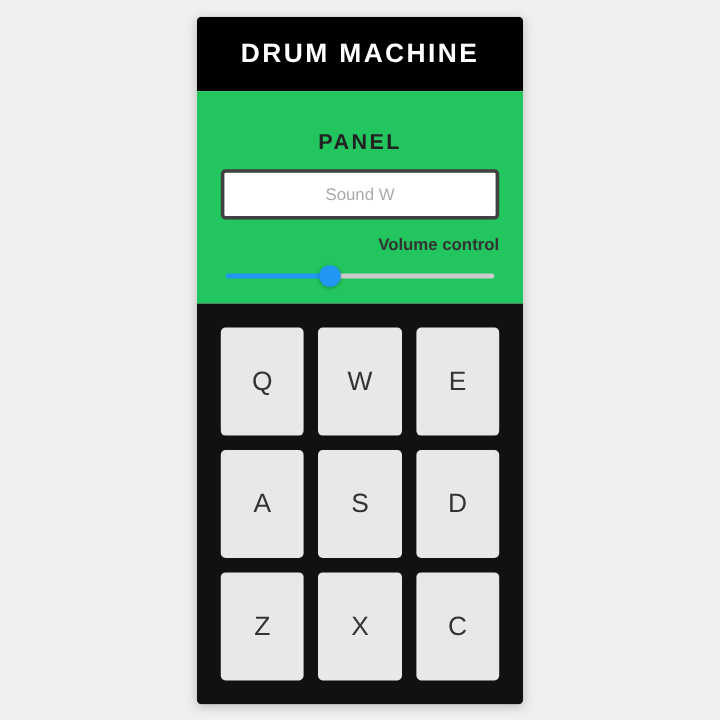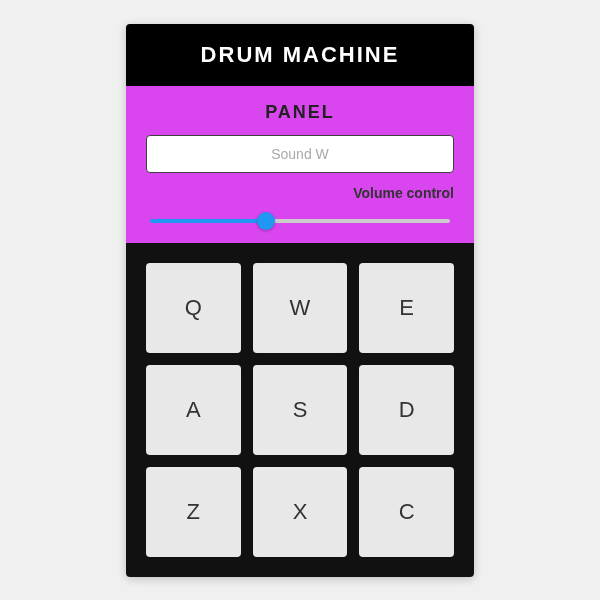--- a/index.html
+++ b/index.html
@@ -12,21 +12,21 @@
       width: 600px;
       height: 600px;
       display: flex;
       justify-content: center;
       align-items: center;
       background: #f0f0f0;
       font-family: Arial, sans-serif;
     }
 
     .app-container {
-      width: 348px;
+      width: 272px;
       background: #f5f5f5;
       border-radius: 4px;
       overflow: hidden;
       box-shadow: 0 2px 10px rgba(0,0,0,0.2);
     }
 
     .header {
       background: #000;
       color: #fff;
       text-align: center;
@@ -34,36 +34,36 @@
     }
 
     .header-title {
       font-size: 22px;
       font-weight: bold;
       letter-spacing: 2px;
       color: #fff;
     }
 
     .panel-section {
-      background: #d946ef;
-      padding: 16px 20px 0 20px;
+      background: #22c55e;
+      padding: 32px 20px 0 20px;
     }
 
     .panel-label {
       text-align: center;
       font-size: 18px;
       font-weight: bold;
       letter-spacing: 2px;
       color: #222;
       margin-bottom: 12px;
     }
 
     .sound-display {
       background: #fff;
-      border: 1px solid #404040;
+      border: 3px solid #404040;
       border-radius: 4px;
       padding: 10px 14px;
       font-size: 14px;
       color: #aaa;
       width: 100%;
       text-align: center;
       margin-bottom: 12px;
     }
 
     .volume-label {

